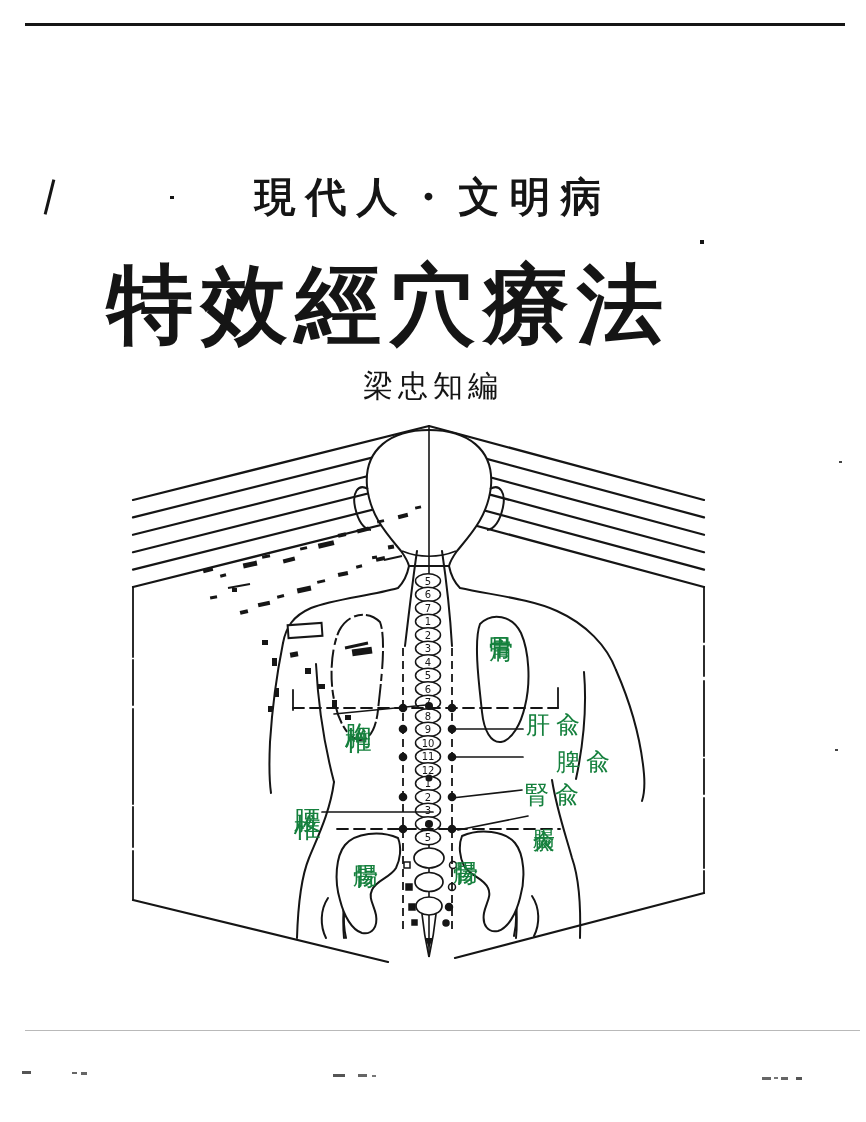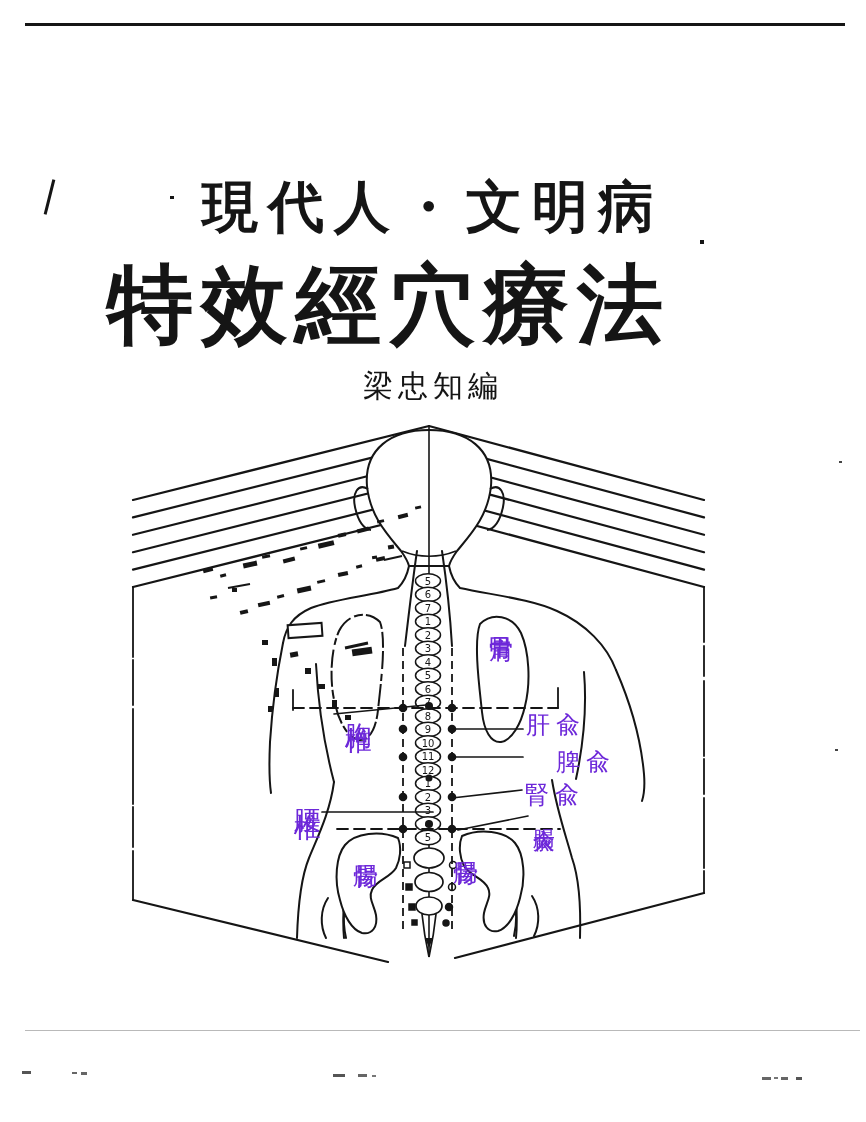--- a/index.html
+++ b/index.html
@@ -1,27 +1,27 @@
 <!DOCTYPE html>
 <html><head>
 <meta charset="utf-8">
 <style>
   html,body{margin:0;padding:0;background:#e8e8e8;}
   .page{position:relative;width:866px;height:1122px;background:#ffffff;overflow:hidden;
         font-family:"Liberation Sans","DejaVu Sans",sans-serif;color:#151515;margin:0 auto;}
   .mark{position:absolute;background:#151515;}
   .subtitle{position:absolute;left:0;top:170px;width:866px;text-align:center;
-            font-size:56px;font-weight:700;letter-spacing:10px;white-space:nowrap;
+            font-size:41px;font-weight:700;letter-spacing:10px;white-space:nowrap;
             font-family:"Liberation Sans","DejaVu Sans",sans-serif;}
   .title{position:absolute;left:0;top:247px;width:778px;text-align:center;
          font-size:86px;font-weight:700;letter-spacing:8px;white-space:nowrap;
          font-family:"Liberation Serif","DejaVu Serif",serif;}
   .author{position:absolute;left:0;top:366px;width:866px;text-align:center;
           font-size:30px;font-weight:400;letter-spacing:5px;white-space:nowrap;}
-  .fig-label{position:absolute;font-weight:400;color:#6d28d9;line-height:1.12;white-space:nowrap;}
+  .fig-label{position:absolute;font-weight:400;color:#15803d;line-height:1.12;white-space:nowrap;}
   .vtext{writing-mode:vertical-rl;text-orientation:upright;}
   svg.figure{position:absolute;left:0;top:0;}
   .vertebra{fill:#ffffff;stroke:#151515;stroke-width:1.5;}
   .vertebra-num{font-family:"DejaVu Sans",sans-serif;font-size:10px;fill:#151515;text-anchor:middle;}
 </style>
 </head>
 <body>
 
 <div class="page">
 

